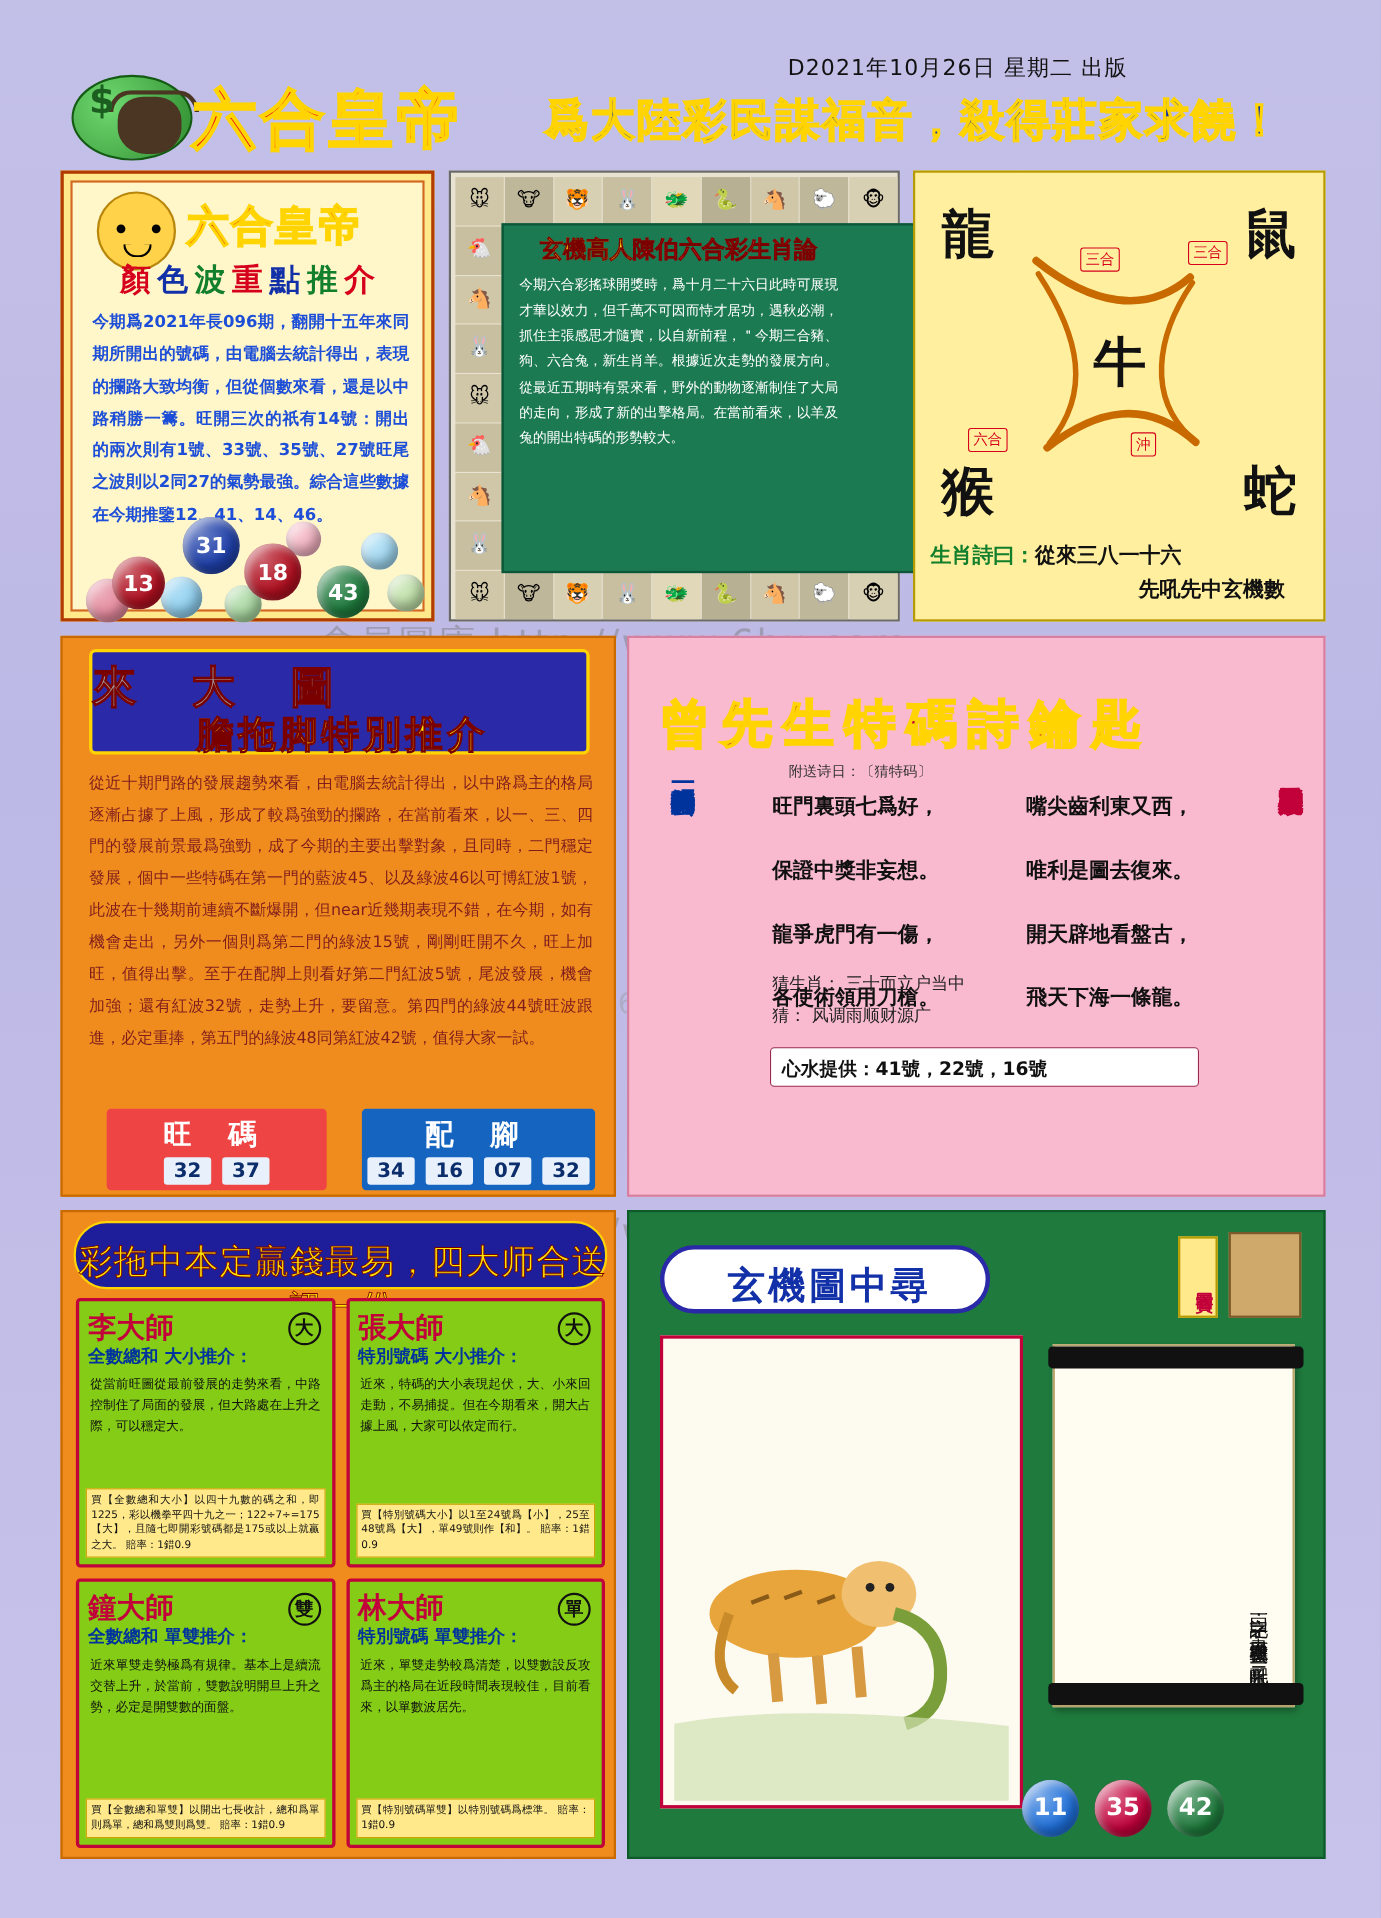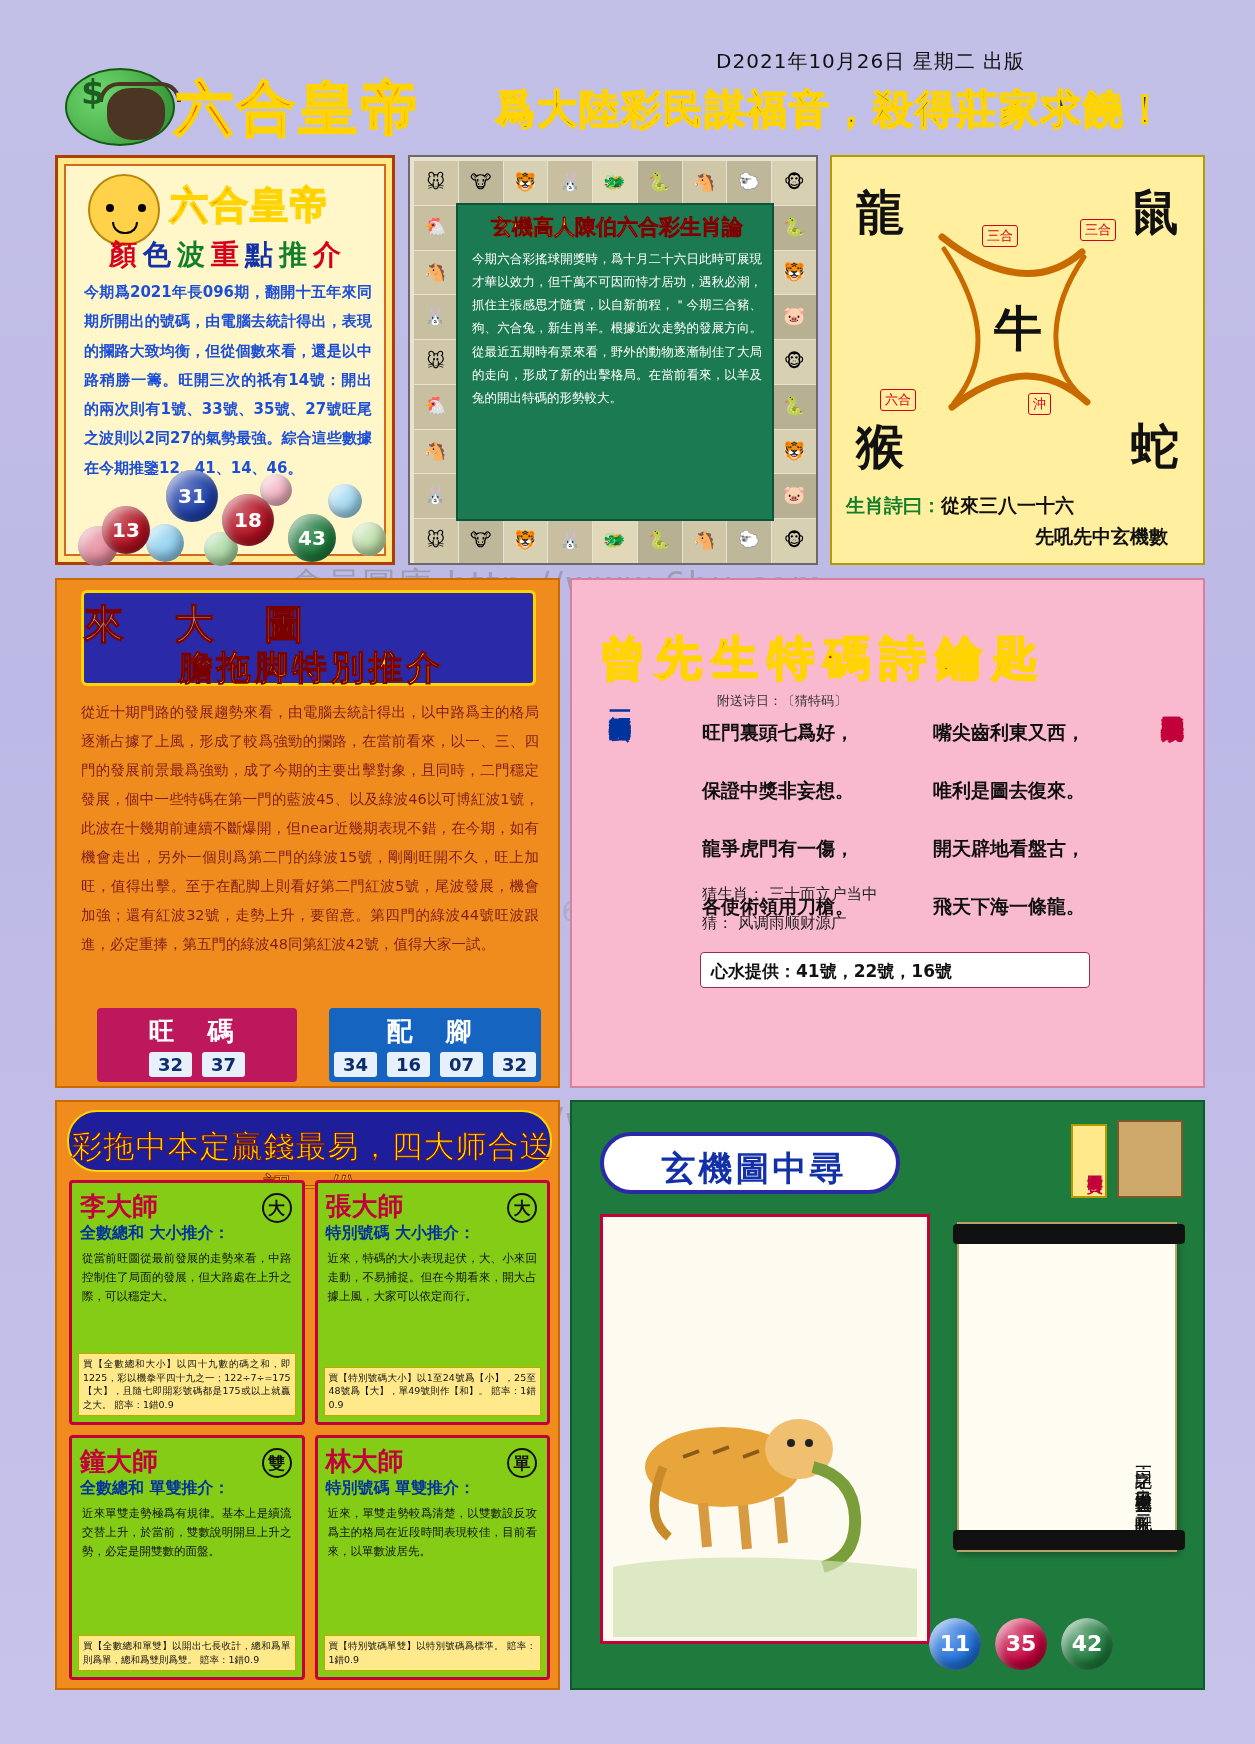--- a/index.html
+++ b/index.html
@@ -115,21 +115,21 @@
     border:2px solid #6a6a6a;
     padding:4px;
   }
   .zgrid{
     position:absolute; left:4px; top:4px; width:402px; height:402px;
     display:grid; grid-template-columns:repeat(9,1fr); grid-template-rows:repeat(9,1fr);
     gap:1px;
   }
   .zc{ background:#cfc7a8; }
   .zinner{
-    position:absolute; left:46px; top:46px; width:318px; height:318px;
+    position:absolute; left:46px; top:46px; width:376px; height:318px;
     background:#1c7a52; border:2px solid #0d5538;
   }
   .p2-title{
     position:absolute; left:0; top:8px; width:318px; text-align:center;
     font-size:21px; font-weight:bold; color:#ffe600;
     -webkit-text-stroke:0.6px #7a0000;
   }
   .p2-title .r{ color:#ff2a2a; }
   .p2-body{
     position:absolute; left:14px; top:42px; width:290px;
@@ -178,21 +178,21 @@
   .p4-b2{
     position:absolute; left:0; top:52px; width:455px; text-align:center;
     font-size:34px; font-weight:bold; color:#ffe600; letter-spacing:4px;
     -webkit-text-stroke:1px #7a0000;
   }
   .p4-body{
     position:absolute; left:24px; top:118px; width:458px;
     font-size:14.5px; line-height:2.0; color:#7f1d1d; text-align:justify;
   }
   .tagbox{ position:absolute; border-radius:4px; }
-  .tag-red{ background:#be185d; }
+  .tag-red{ background:#ef4444; }
   .tag-blue{ background:#1565c0; }
   .tag-title{
     position:absolute; left:0; top:6px; width:100%; text-align:center;
     color:#fff; font-size:26px; font-weight:bold; letter-spacing:12px;
   }
   .numrow{ position:absolute; left:0; top:44px; width:100%;
     display:flex; justify-content:center; gap:10px;}
   .num{
     background:#e8f1fb; color:#0b2d6b; font-weight:bold;
     font-size:18px; padding:2px 9px; border-radius:3px;

